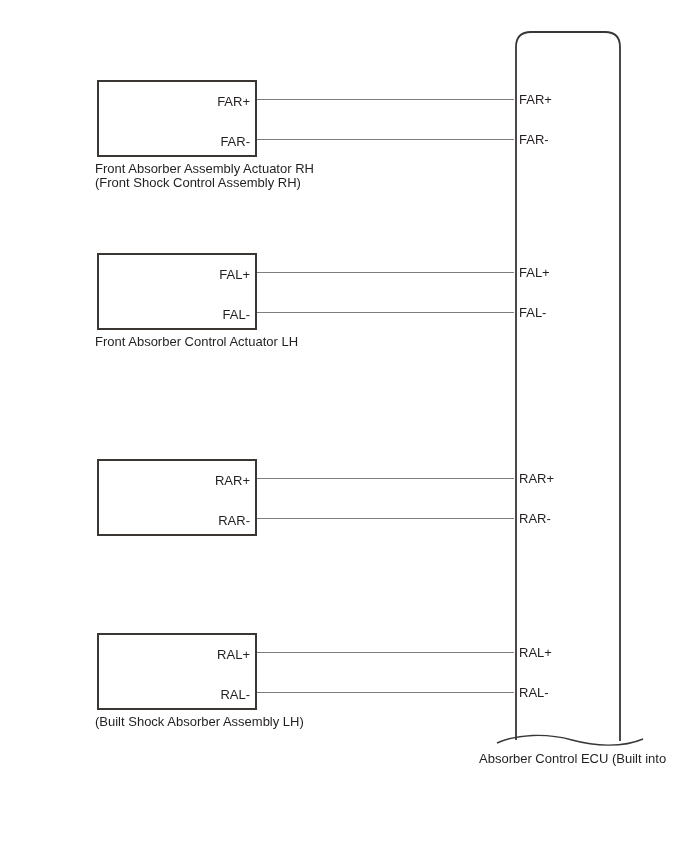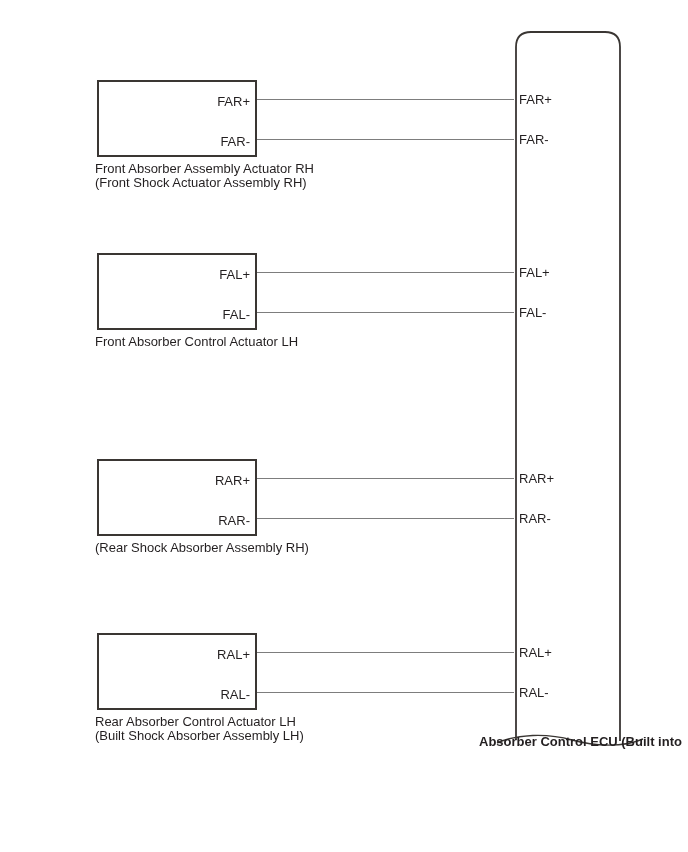--- a/index.html
+++ b/index.html
@@ -54,25 +54,24 @@
     position: absolute;
     left: 519px;
     font-size: 13px;
     line-height: 13px;
     white-space: nowrap;
     transform: translateY(-50%);
   }
   .ecu-caption {
     position: absolute;
     left: 479px;
-    top: 735px;
+    top: 752px;
     font-size: 13px;
     line-height: 14px;
     white-space: nowrap;
-    font-weight: bold;
   }
   #ecu-shape {
     position: absolute;
     left: 0; top: 0;
     width: 688px;
     height: 852px;
   }
 </style>
 </head>
 <body>
@@ -93,51 +92,49 @@
   <div class="wire" style="top:652px"></div>
   <div class="wire" style="top:692px"></div>
 
   <div class="actuator-group" style="top:80px">
     <div class="actuator-box">
       <span class="pin-label box-pin p1">FAR+</span>
       <span class="pin-label box-pin p2">FAR-</span>
     </div>
     <div class="box-caption">
       <div>Front Absorber Assembly Actuator RH</div>
-      <div>(Front Shock Actuator Assembly RH)</div>
+      <div>(Front Shock Control Assembly RH)</div>
     </div>
   </div>
 
   <div class="actuator-group" style="top:253px">
     <div class="actuator-box">
       <span class="pin-label box-pin p1">FAL+</span>
       <span class="pin-label box-pin p2">FAL-</span>
     </div>
     <div class="box-caption">
       <div>Front Absorber Control Actuator LH</div>
     </div>
   </div>
 
   <div class="actuator-group" style="top:459px">
     <div class="actuator-box">
       <span class="pin-label box-pin p1">RAR+</span>
       <span class="pin-label box-pin p2">RAR-</span>
     </div>
     <div class="box-caption">
-      <div>(Rear Shock Absorber Assembly RH)</div>
     </div>
   </div>
 
   <div class="actuator-group" style="top:633px">
     <div class="actuator-box">
       <span class="pin-label box-pin p1">RAL+</span>
       <span class="pin-label box-pin p2">RAL-</span>
     </div>
     <div class="box-caption">
-      <div>Rear Absorber Control Actuator LH</div>
       <div>(Built Shock Absorber Assembly LH)</div>
     </div>
   </div>
 
   <span class="ecu-pin" style="top:99px">FAR+</span>
   <span class="ecu-pin" style="top:139px">FAR-</span>
   <span class="ecu-pin" style="top:272px">FAL+</span>
   <span class="ecu-pin" style="top:312px">FAL-</span>
   <span class="ecu-pin" style="top:478px">RAR+</span>
   <span class="ecu-pin" style="top:518px">RAR-</span>

